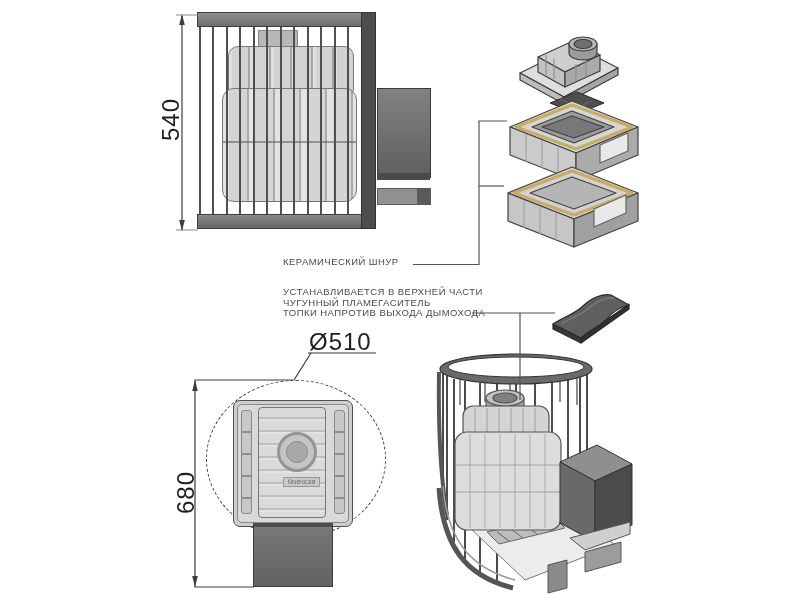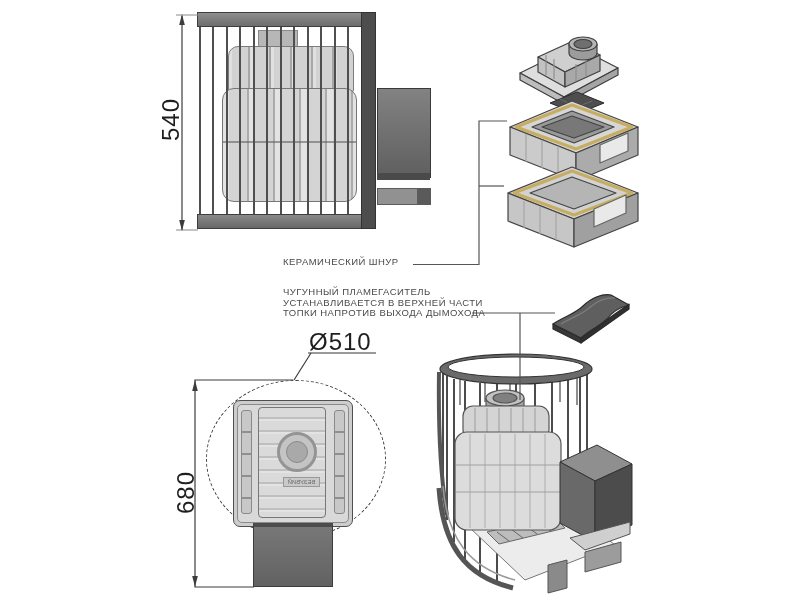--- a/index.html
+++ b/index.html
@@ -233,22 +233,22 @@
     </div>
     <div class="tv-fuel" style="top:223px;"></div>
     <div class="dim rot" style="left:165px;top:181px;width:40px;height:26px;">680</div>
     <div class="dim" style="left:309px;top:28px;text-align:right;">Ø510</div>
   </div>
 
   <div class="note" style="left:283px;top:257px;text-align:center;">
     <span>КЕРАМИЧЕСКИЙ ШНУР</span>
   </div>
   <div class="note" style="left:283px;top:287px;">
+    <div>УСТАНАВЛИВАЕТСЯ В ВЕРХНЕЙ ЧАСТИ</div>
     <div>ЧУГУННЫЙ ПЛАМЕГАСИТЕЛЬ</div>
-    <div>УСТАНАВЛИВАЕТСЯ В ВЕРХНЕЙ ЧАСТИ</div>
     <div>ТОПКИ НАПРОТИВ ВЫХОДА ДЫМОХОДА</div>
   </div>
 
   <svg class="abs" style="left:0;top:0;pointer-events:none;z-index:10;" width="800" height="600" viewBox="0 0 800 600">
 
     <g stroke="#3c3c3c" stroke-width="1.2">
       <line x1="182" y1="16" x2="182" y2="230"></line>
       <line x1="176" y1="15" x2="198" y2="15" stroke="#8a8a8a" stroke-width="1"></line>
       <line x1="176" y1="230" x2="198" y2="230" stroke="#8a8a8a" stroke-width="1"></line>
       <polygon points="182,14 179.2,25 184.8,25" fill="#3c3c3c" stroke="none"></polygon>

